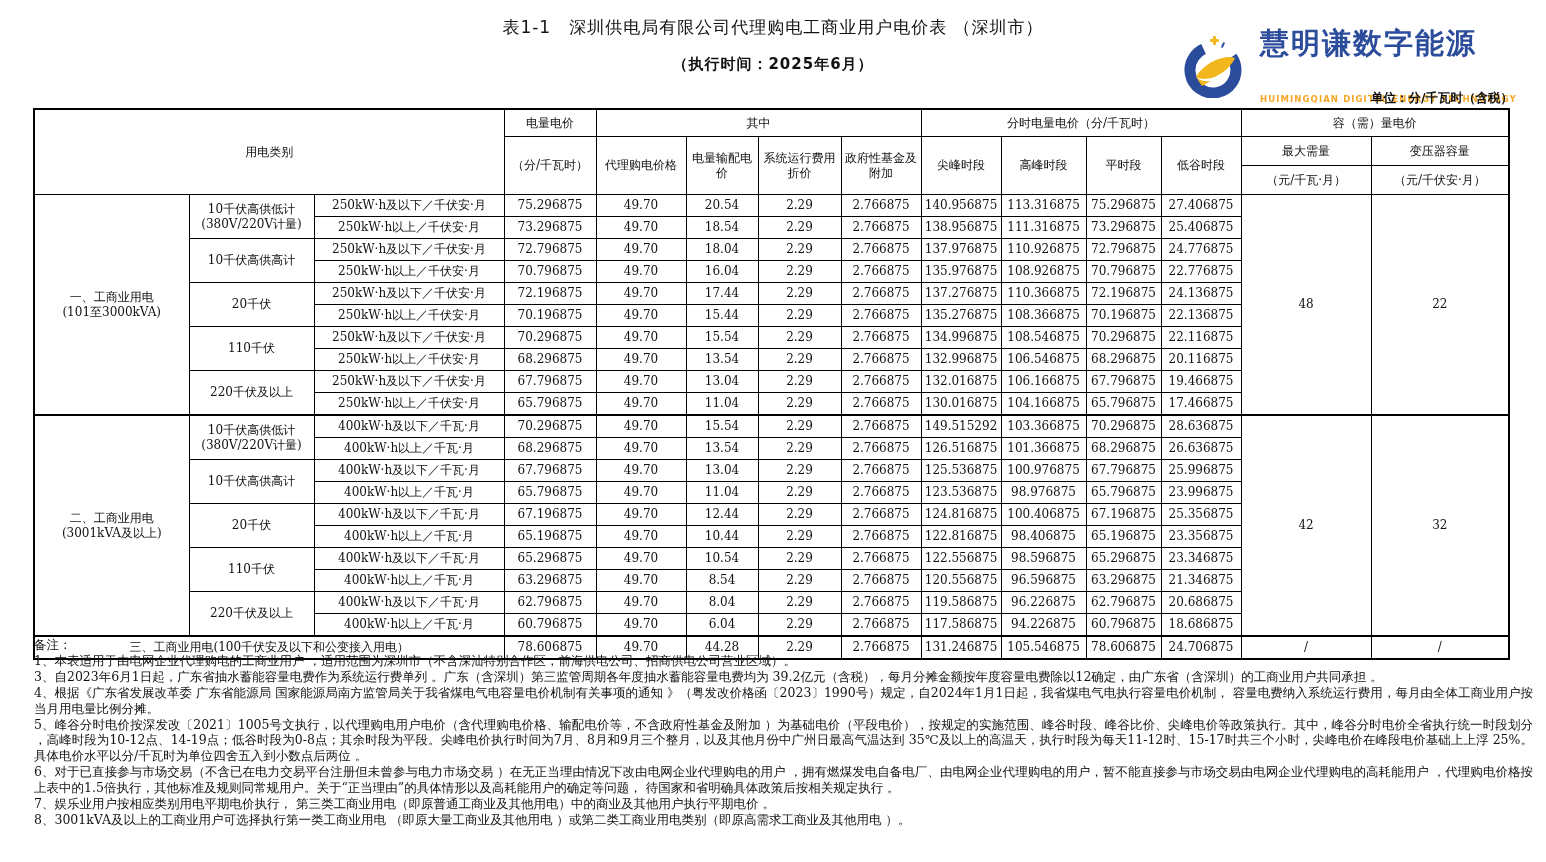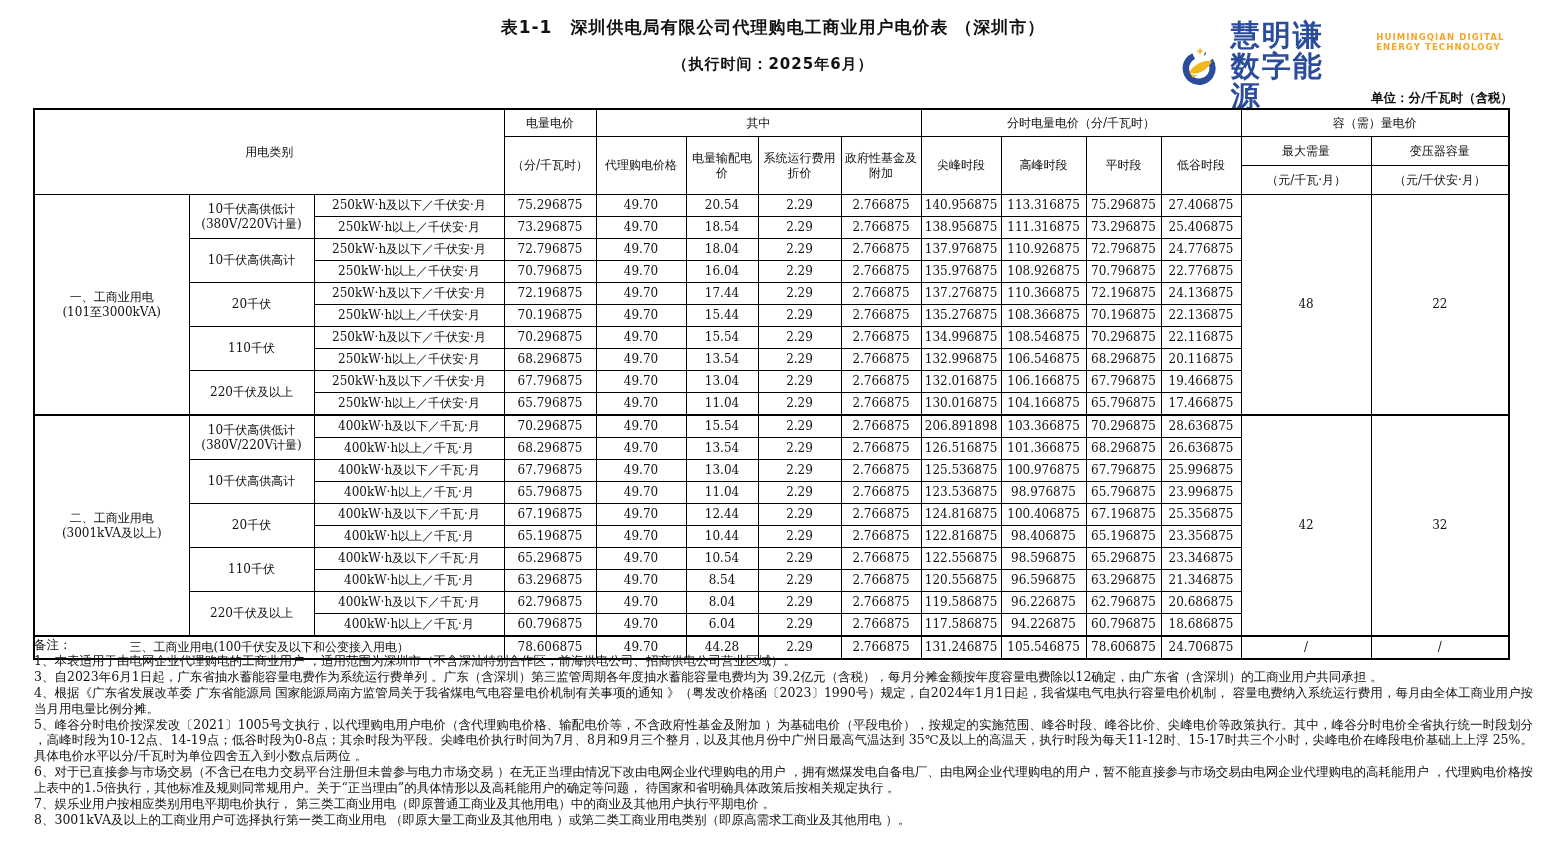--- a/index.html
+++ b/index.html
@@ -1,32 +1,32 @@
 <!DOCTYPE html>
 <html><head>
 <meta charset="utf-8">
 <style>
   html,body{margin:0;padding:0;background:#ffffff;}
   body{
     width:1546px;height:862px;position:relative;overflow:hidden;
     font-family:"DejaVu Sans","Liberation Sans",sans-serif;color:#111;
   }
   .page-title{
-    text-align:center;margin-top:16px;font-size:17px;font-weight:bold;
+    text-align:center;margin-top:16px;font-size:17px;font-weight:normal;
     letter-spacing:1px;
   }
   .page-subtitle{
     text-align:center;margin-top:16px;font-size:15px;font-weight:bold;
     letter-spacing:1px;
   }
   .logo{
     position:absolute;top:34px;right:26px;width:340px;height:64px;
     display:flex;align-items:center;gap:10px;
   }
-  .logo-text{display:flex;flex-direction:row;justify-content:center;gap:24px;}
+  .logo-text{display:flex;flex-direction:column;justify-content:center;gap:24px;}
   .logo-name{font-size:29px;font-weight:bold;color:#2b4c9b;letter-spacing:2px;line-height:1.05;}
   .logo-sub{font-size:8.5px;color:#f5a623;letter-spacing:1.1px;margin-top:12px;font-weight:bold;}
   .unit-note{
     position:absolute;top:90px;right:33px;font-size:12.5px;font-weight:bold;
   }
   table.price{
     position:absolute;top:108px;left:33px;width:1475px;
     border-collapse:collapse;table-layout:fixed;
     font-family:"DejaVu Serif","Liberation Serif",serif;
   }
@@ -251,21 +251,21 @@
         <td rowspan="10">二、工商业用电
 (3001kVA及以上)</td>
         <td rowspan="2">10千伏高供低计
 (380V/220V计量)</td>
         <td>400kW·h及以下／千瓦·月</td>
         <td>70.296875</td>
         <td>49.70</td>
         <td>15.54</td>
         <td>2.29</td>
         <td>2.766875</td>
-        <td>206.891898</td>
+        <td>149.515292</td>
         <td>103.366875</td>
         <td>70.296875</td>
         <td>28.636875</td>
         <td rowspan="10">42</td>
         <td rowspan="10">32</td>
       </tr>
       <tr>
         <td>400kW·h以上／千瓦·月</td>
         <td>68.296875</td>
         <td>49.70</td>

